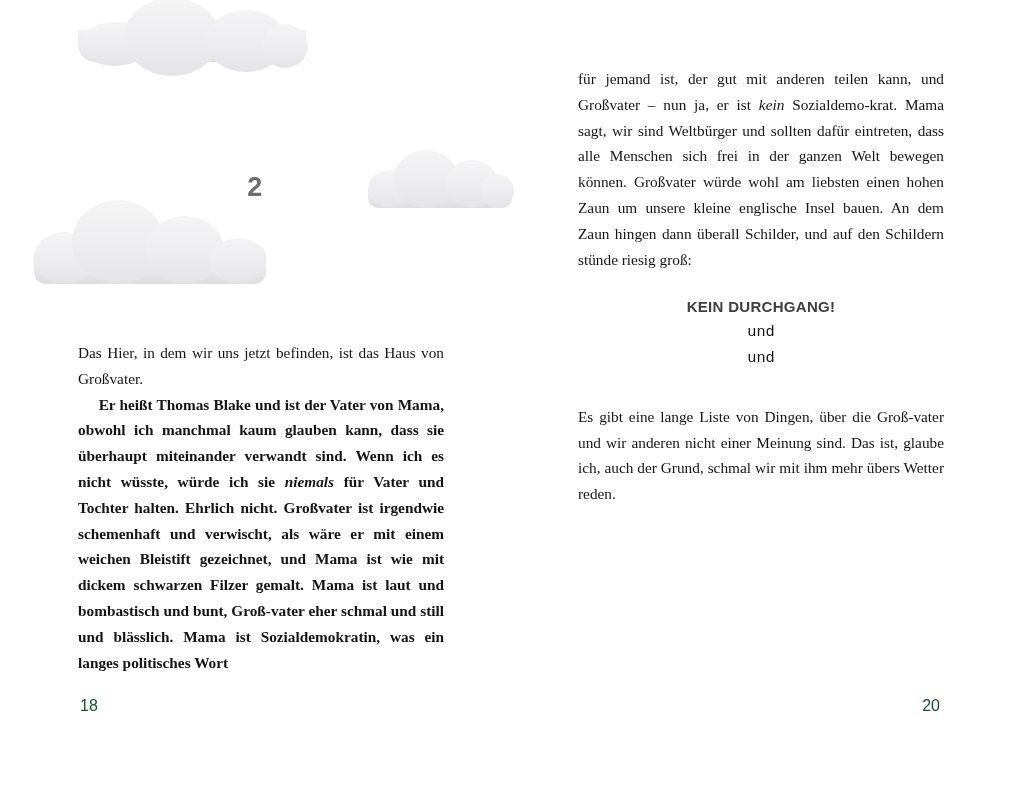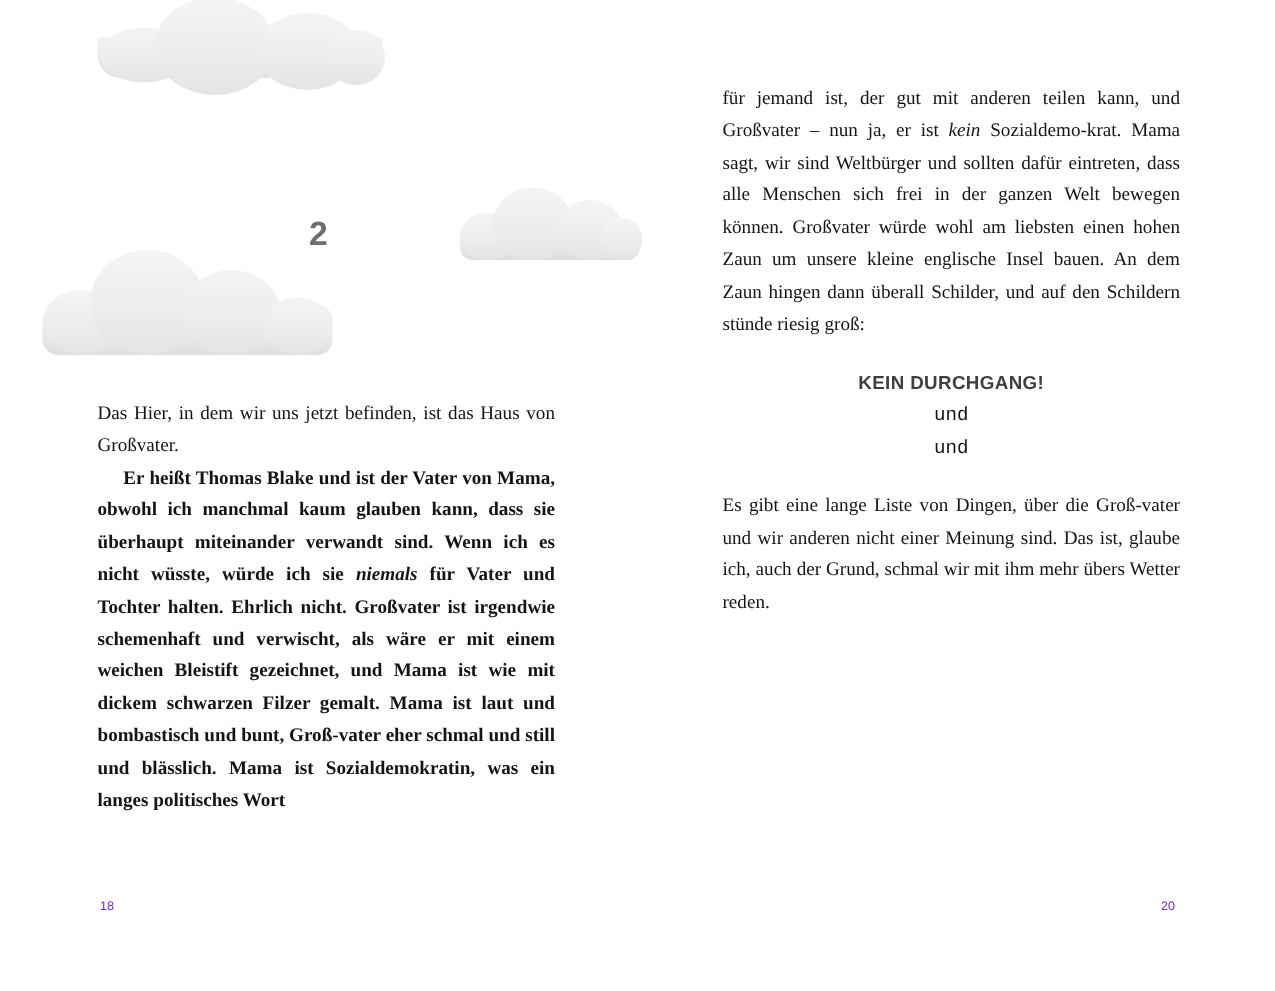--- a/index.html
+++ b/index.html
@@ -79,21 +79,21 @@
     font-family: "Liberation Sans", sans-serif;
     font-weight: bold;
     font-size: 27px;
     color: #6e6e6e;
     letter-spacing: 0.5px;
   }
 
   
   .textcol {
     position: absolute;
-    top: 318px;
+    top: 340px;
     width: 366px;
     font-size: 15.3px;
     line-height: 25.8px;
     text-align: justify;
     text-justify: inter-word;
     hyphens: manual;
     color: #141414;
   }
   .page-left  .textcol { left: 78px; }
   .page-right .textcol { left: 68px; top: 66px; }
@@ -102,21 +102,21 @@
     margin: 0;
   }
   .textcol p.indent {
     text-indent: 1.35em;
     font-weight: bold;
   }
   em { font-style: italic; }
 
   
   .sign-block {
-    margin: 22px 0 20px 0;
+    margin: 22px 0 32px 0;
     text-align: center;
   }
   .sign-block .sign {
     font-family: "Liberation Sans", sans-serif;
     font-weight: bold;
     font-size: 15px;
     letter-spacing: 0.3px;
     color: #3f3f3f;
     line-height: 25.8px;
   }
@@ -124,24 +124,24 @@
     font-family: Liberation Mono, monospace;
     font-weight: normal;
     font-size: 15.3px;
     color: #141414;
     line-height: 25.8px;
   }
 
   
   .folio {
     position: absolute;
-    bottom: 62px;
+    bottom: 78px;
     font-family: "Liberation Sans", sans-serif;
-    font-size: 10px;
-    color: #6d28d9;
+    font-size: 16px;
+    color: #14532d;
   }
   .page-left  .folio { left: 80px; }
   .page-right .folio { right: 80px; }
 </style>
 </head>
 <body>
 
 <div class="spread">
 
   <div class="page page-left">

